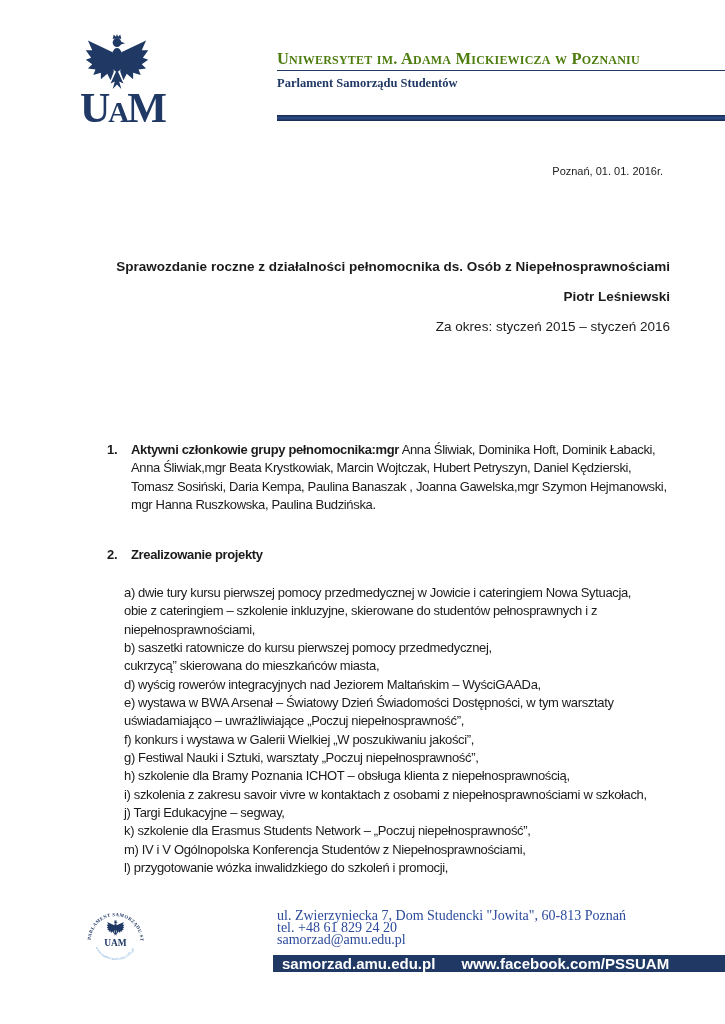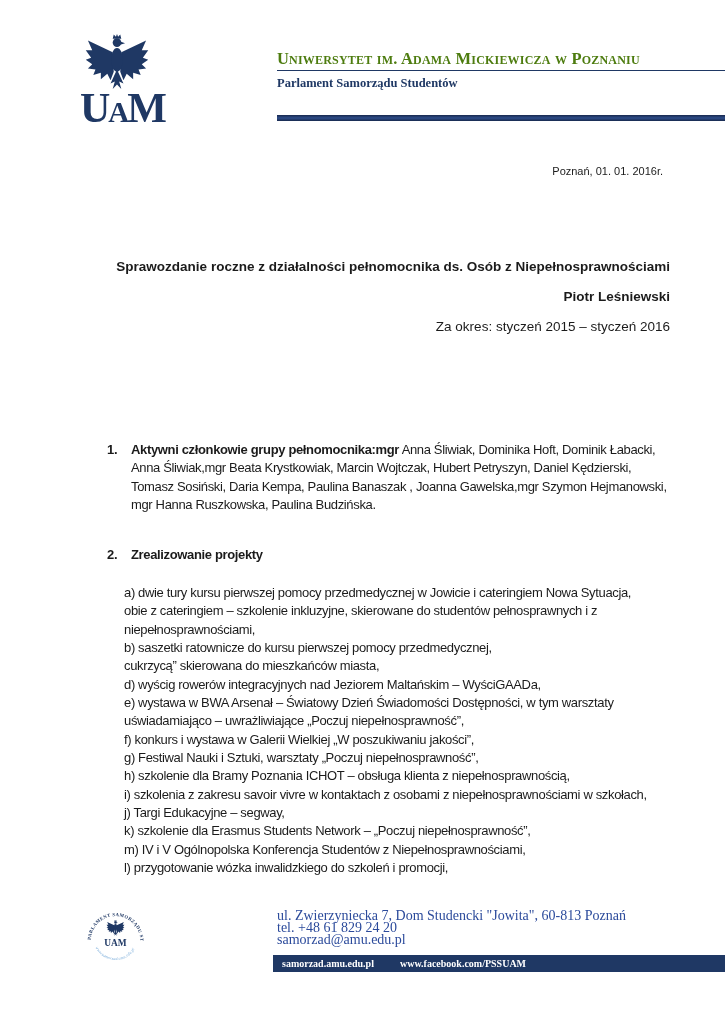--- a/index.html
+++ b/index.html
@@ -44,22 +44,22 @@
   .projects { position:absolute; left:124px; top:584px; font-size:13px; letter-spacing:-0.35px; line-height:18.35px; }
   .projects .line { white-space:nowrap; }
   
   .stamp { position:absolute; left:82px; top:904px; width:67px; height:67px; }
   .addr {
     position:absolute; left:277px; top:910px;
     font-family:"Liberation Serif", serif; font-size:14px; line-height:11.8px; color:#2b4a9b;
   }
   .bar {
     position:absolute; left:273px; right:0; top:955px; height:17px;
-    background:#1f3864; color:#ffffff; font-family:Liberation Serif, serif;
-    font-weight:bold; font-size:10px; line-height:17px; white-space:nowrap;
+    background:#1f3864; color:#ffffff; font-family:Liberation Sans, sans-serif;
+    font-weight:bold; font-size:15px; line-height:17px; white-space:nowrap;
   }
   .bar .left-text { margin-left:9px; }
   .bar .right-text { margin-left:26px; }
   .hidden-defs { position:absolute; width:0; height:0; overflow:hidden; }
 </style>
 </head>
 <body>
 
 <svg class="hidden-defs" aria-hidden="true">
   <defs>

